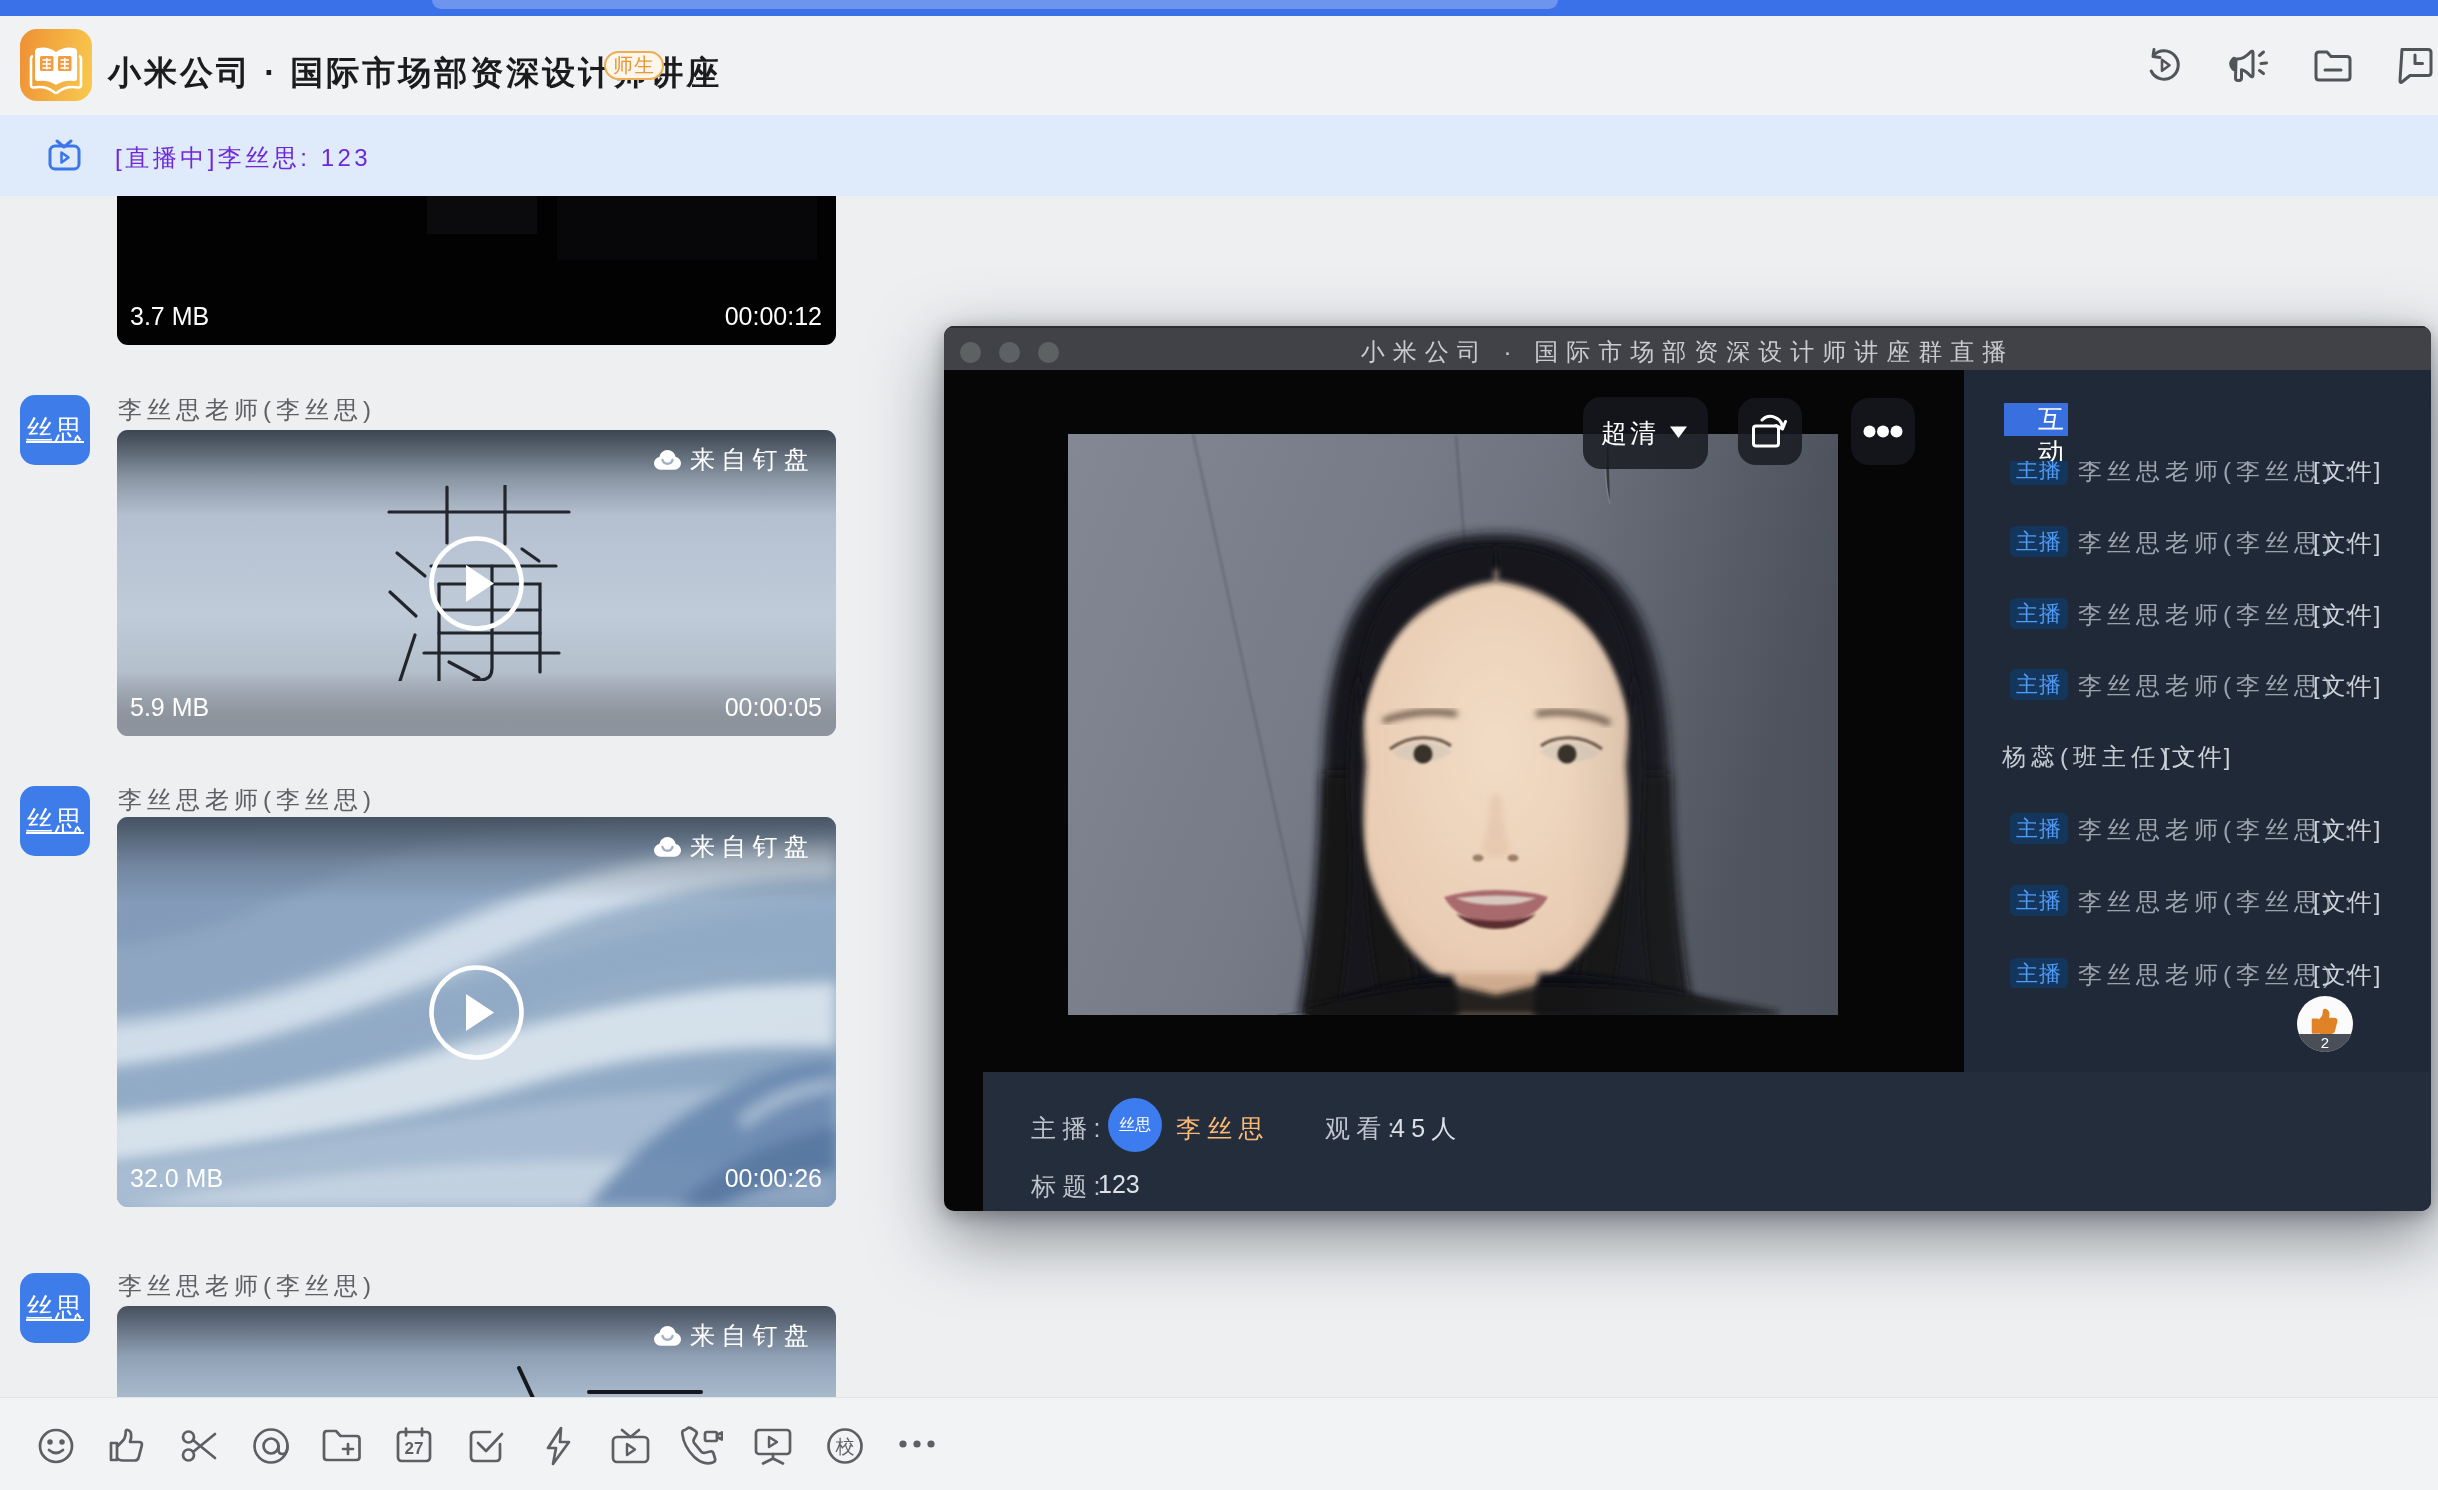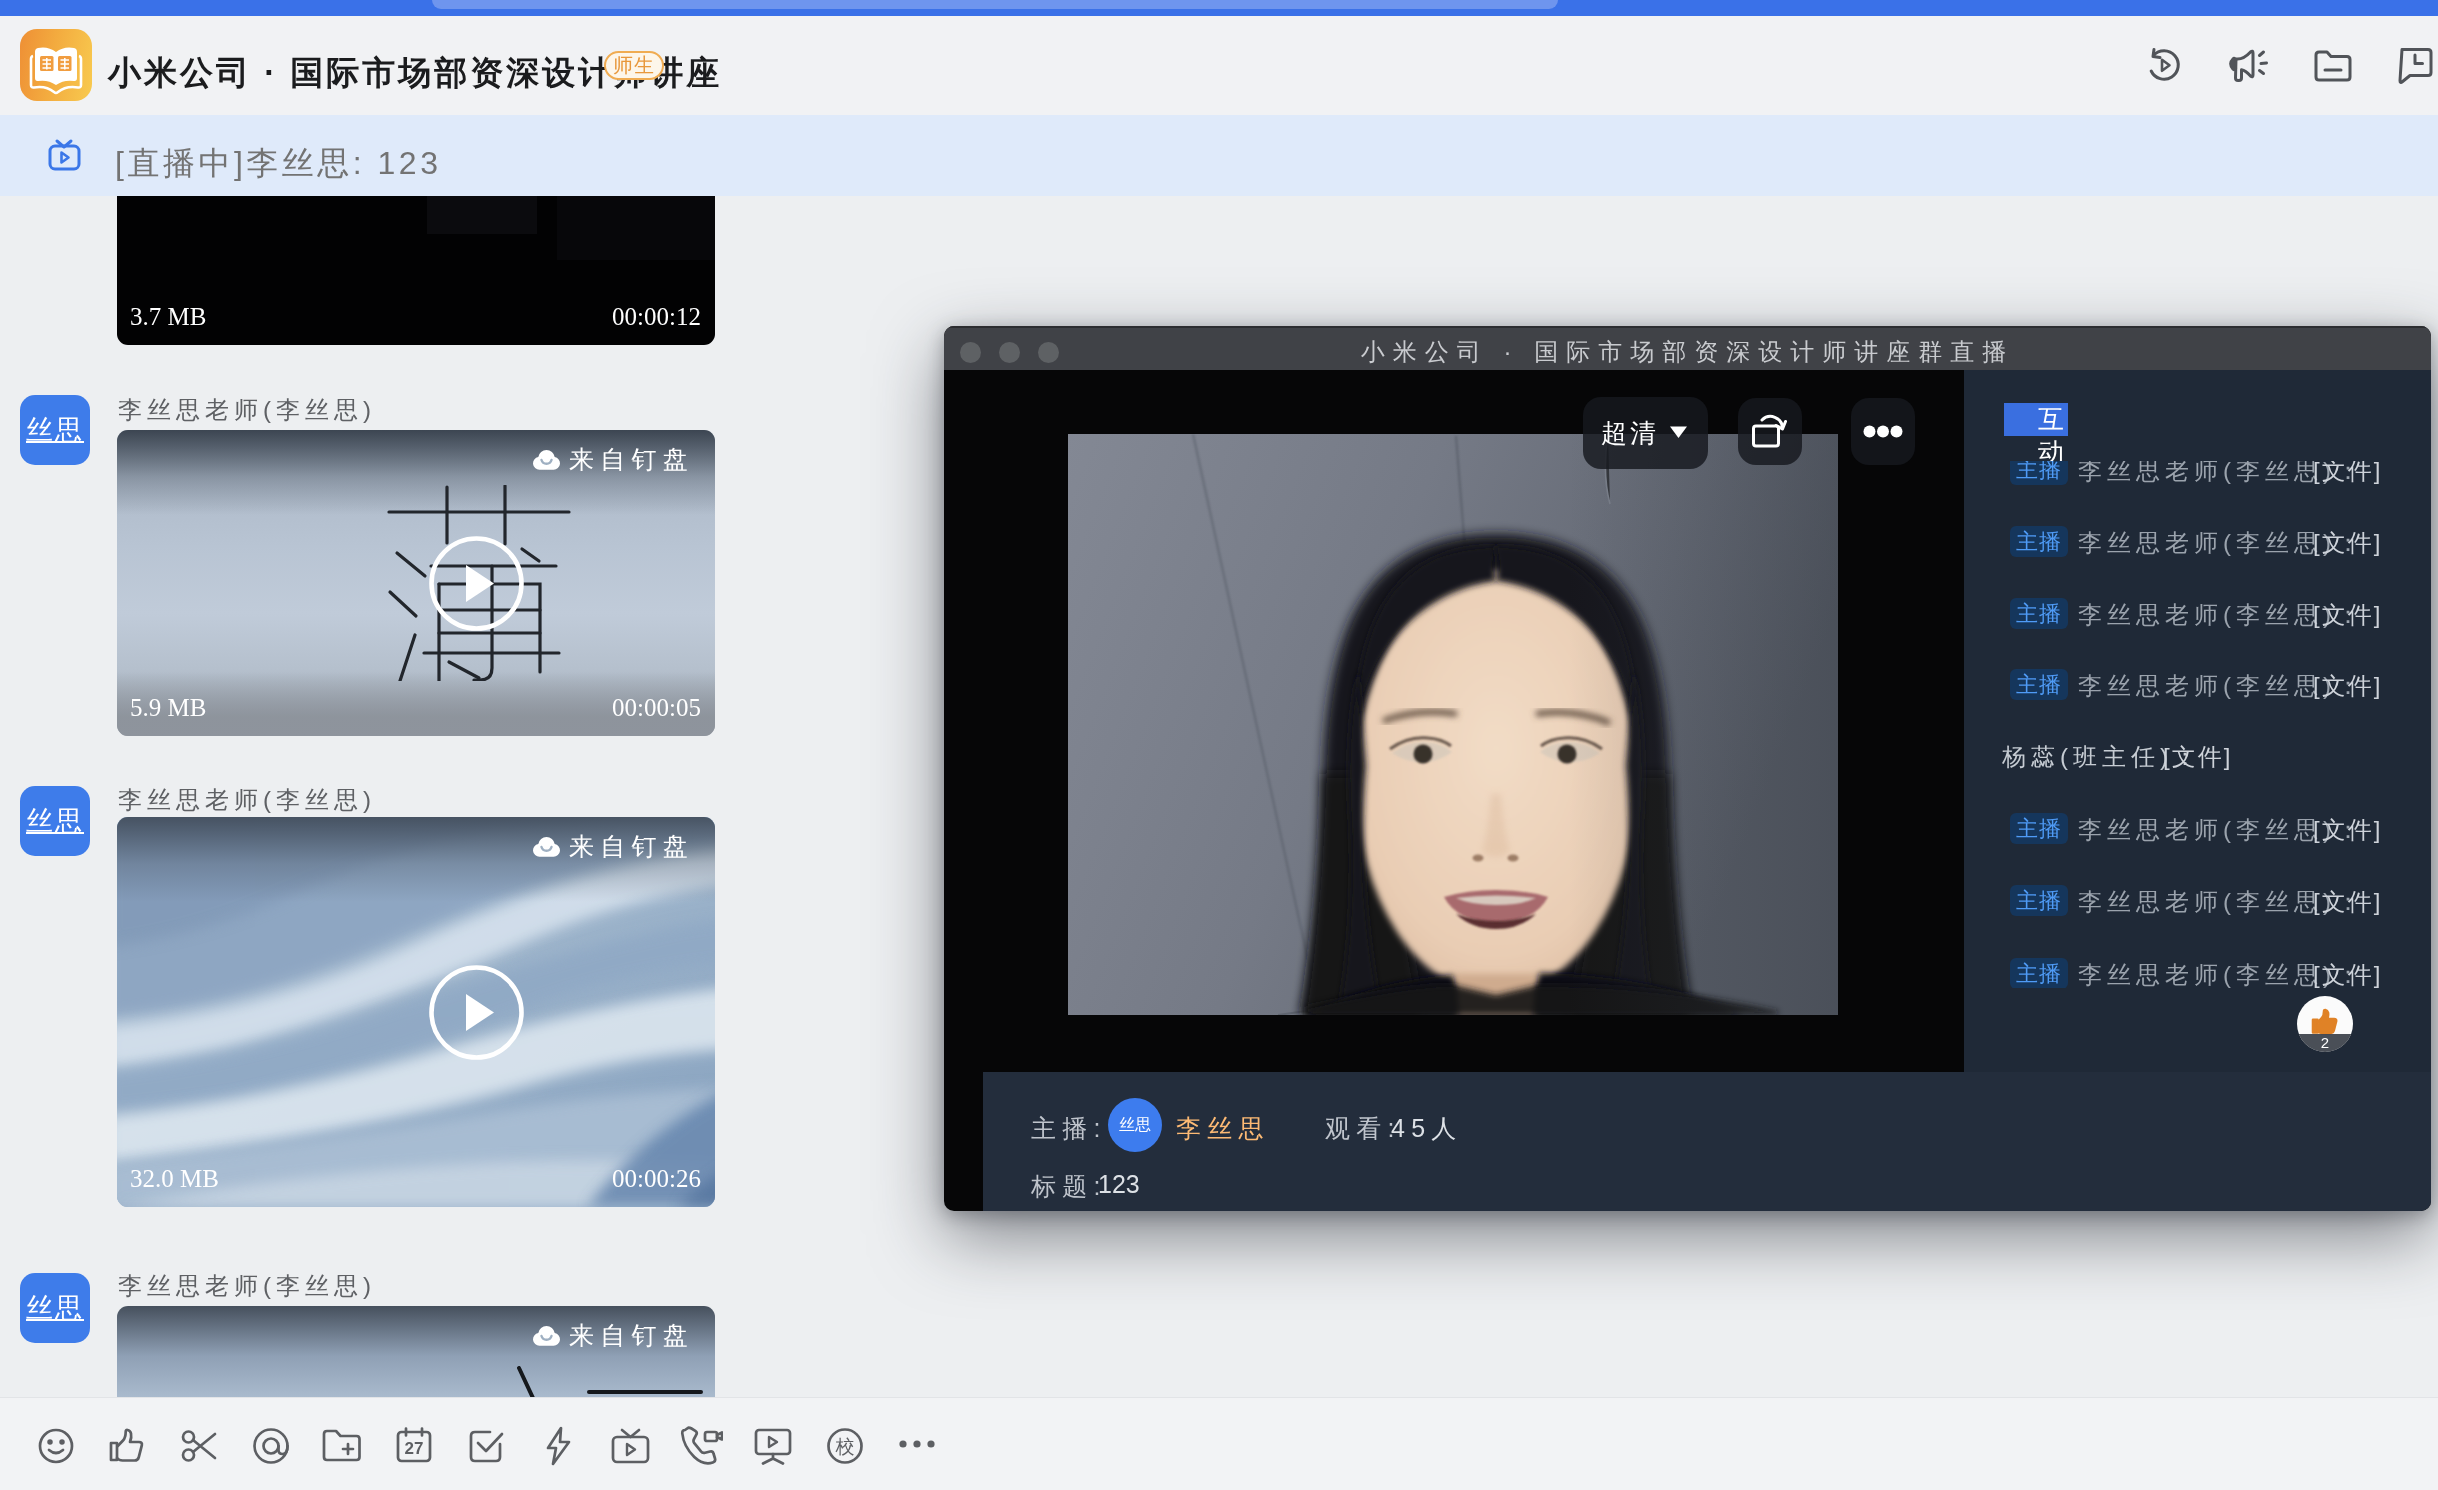--- a/index.html
+++ b/index.html
@@ -10,23 +10,23 @@
   
   #topbar { left:0; top:0; width:2438px; height:16px; background:#3a71e8; overflow:hidden; }
   #topsearch { left:432px; top:-10px; width:1126px; height:19px; border-radius:9px; background:#6e95ee; }
   
   #header { left:0; top:16px; width:2438px; height:99px; background:#f1f2f4; }
   #gavatar { left:20px; top:13px; width:72px; height:72px; border-radius:17px; background:linear-gradient(100deg,#ee8f35 0%, #f3ab3f 45%, #f8ca4f 100%); }
   #gtitle { left:108px; top:35px; font-size:33px; font-weight:bold; color:#1b1c1e; letter-spacing:3px; white-space:nowrap; }
   #gbadge { left:604px; top:35px; width:60px; height:29px; border:2px solid #f0ac52; border-radius:15px; background:#fdf6ea; color:#e8983c; font-size:20px; line-height:25px; text-align:center; letter-spacing:1px; }
   
   #banner { left:0; top:115px; width:2438px; height:81px; background:#dfeafa; }
-  #bannertext { left:115px; top:27px; font-size:32px; color:#737373; letter-spacing:3.5px; white-space:nowrap; }
-  
-  .card { left:117px; width:598px; border-radius:11px; overflow:hidden;font-family:Liberation Serif, serif; }
+  #bannertext { left:115px; top:27px; font-size:24px; color:#6d28d9; letter-spacing:3.5px; white-space:nowrap; }
+  
+  .card { left:117px; width:719px; border-radius:11px; overflow:hidden; }
   .mavatar { left:20px; width:70px; height:70px; border-radius:15px; background:#3e7cea; color:#fff; font-size:27px; text-align:center; line-height:70px; text-decoration:underline; letter-spacing:2px; }
   .mname { left:118px; font-size:24px; color:#5e6064; letter-spacing:5px; white-space:nowrap; }
   .fsize { left:13px; bottom:14px; font-size:25px; color:#fff; }
   .ftime { right:14px; bottom:14px; font-size:25px; color:#fff; }
   .fromdisk { right:21px; top:13px; height:28px; color:#fff; font-size:25px; letter-spacing:1px; }
   .topshade { left:0; top:0; width:100%; height:85px; background:linear-gradient(rgba(52,61,73,0.92) 0%, rgba(70,80,93,0.35) 55%, rgba(70,80,93,0) 100%); }
   .botshade { left:0; bottom:0; width:100%; height:64px; background:linear-gradient(rgba(136,142,150,0) 0%, rgba(140,146,154,0.9) 70%, #8e949d 100%); }
   
   #toolbar { left:0; top:1397px; width:2438px; height:93px; background:#f2f3f5; border-top:1px solid #e2e4e7; }
   

